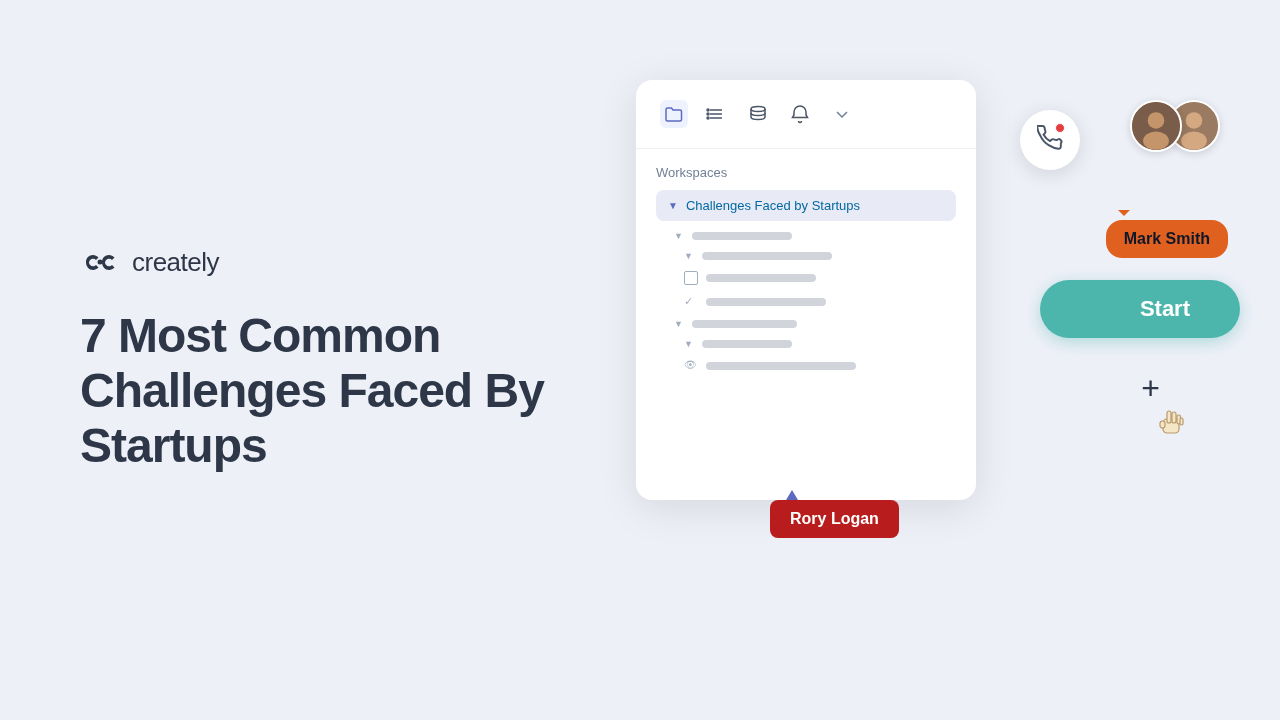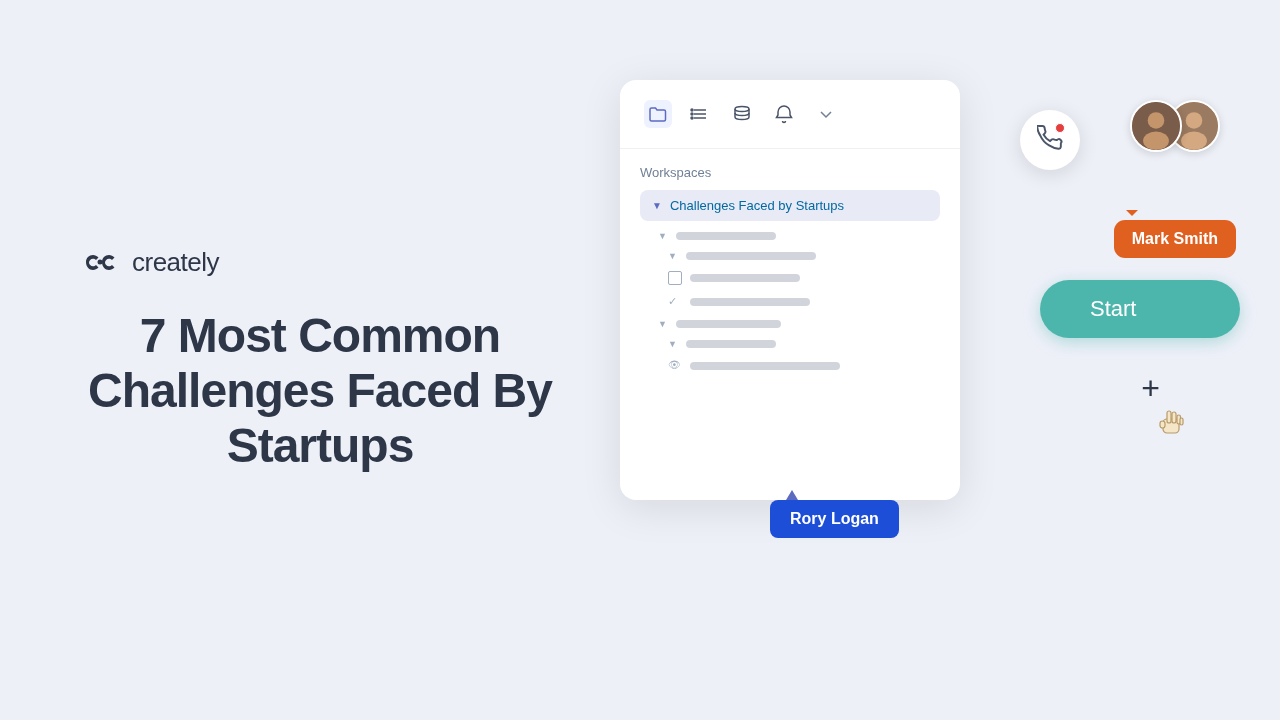--- a/index.html
+++ b/index.html
@@ -16,21 +16,20 @@
     }
 
     
     .left-section {
       width: 620px;
       padding: 60px 60px 60px 80px;
       display: flex;
       flex-direction: column;
       gap: 30px;
       flex-shrink: 0;
-      text-align: center;
     }
 
     .logo {
       display: flex;
       align-items: center;
       gap: 10px;
     }
 
     .logo-icon {
       width: 42px;
@@ -58,21 +57,21 @@
       position: relative;
       height: 100%;
       display: flex;
       align-items: center;
       justify-content: flex-start;
     }
 
     
     .ui-panel {
       position: absolute;
-      left: 0;
+      left: 16px;
       top: 80px;
       width: 340px;
       height: 420px;
       background: white;
       border-radius: 16px;
       box-shadow: 0 8px 40px rgba(0,0,0,0.1);
       overflow: hidden;
     }
 
     
@@ -257,27 +256,27 @@
     .avatar-2 {
       margin-left: -14px;
       z-index: 1;
       background: #b0947a;
     }
 
     
     .mark-smith-tooltip {
       position: absolute;
       top: 220px;
-      right: 44px;
+      right: 52px;
       background: #e06020;
-      color: #ffffff;
+      color: #0f172a;
       font-size: 16px;
       font-weight: 600;
       padding: 10px 18px;
-      border-radius: 11px;
+      border-radius: 16px;
       white-space: nowrap;
     }
 
     .mark-smith-tooltip::before {
       content: '';
       position: absolute;
       top: -10px;
       left: 12px;
       border: 6px solid transparent;
       border-bottom-color: #e06020;
@@ -286,29 +285,29 @@
     }
 
     
     .start-button {
       position: absolute;
       top: 280px;
       right: 40px;
       background: #4db6ac;
       color: white;
       font-size: 22px;
-      font-weight: 400;
+      font-weight: 700;
       padding: 16px 50px;
       border-radius: 50px;
       border: none;
       cursor: pointer;
       white-space: nowrap;
       box-shadow: 0 4px 16px rgba(77, 182, 172, 0.4);
       min-width: 200px;
-      text-align: left;
+      text-align: right;
     }
 
     
     .plus-button {
       position: absolute;
       top: 370px;
       right: 120px;
       font-size: 32px;
       color: #2d3748;
       font-weight: 300;
@@ -322,21 +321,21 @@
       right: 95px;
       width: 28px;
       height: 32px;
     }
 
     
     .rory-logan-tooltip {
       position: absolute;
       top: 500px;
       left: 150px;
-      background: #1d4ed8;
+      background: #b91c1c;
       color: white;
       font-size: 16px;
       font-weight: 600;
       padding: 10px 20px;
       border-radius: 8px;
       white-space: nowrap;
     }
 
     .rory-logan-tooltip::before {
       content: '';

